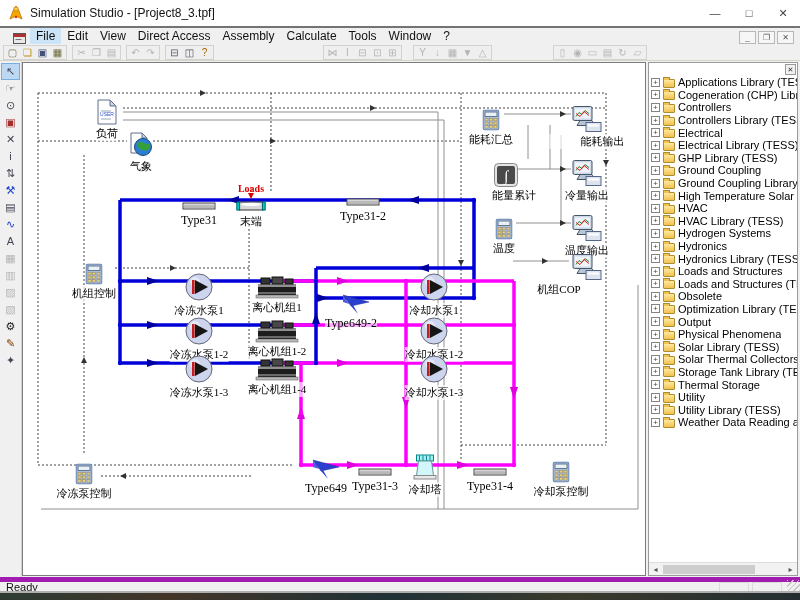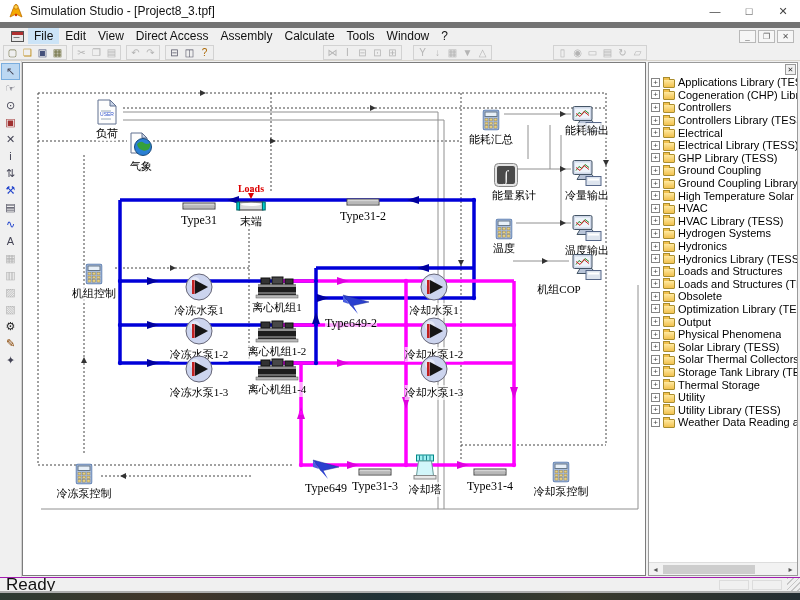--- a/index.html
+++ b/index.html
@@ -1,28 +1,28 @@
 <!DOCTYPE html>
 <html><head>
 <meta charset="utf-8">
 <style>
   html,body{margin:0;padding:0;width:800px;height:600px;overflow:hidden;
     font-family:"Liberation Sans",sans-serif;background:#f0f0f0;user-select:none;}
   *{box-sizing:border-box;}
   .app{width:800px;height:600px;display:flex;flex-direction:column;position:relative;background:#f0f0f0;}
 
   
-  .titlebar{height:28px;background:#ffffff;display:flex;align-items:center;border-bottom:6px solid #737373;flex:0 0 28px;}
+  .titlebar{height:28px;background:#ffffff;display:flex;align-items:center;border-bottom:2px solid #737373;flex:0 0 28px;}
   .titlebar .appicon{margin:0 6px 0 8px;line-height:0;}
   .titlebar .title{font-size:12px;color:#111;}
   .wctrls{margin-left:auto;display:flex;height:28px;}
   .wbtn{width:34px;height:28px;display:flex;align-items:center;justify-content:center;font-size:11px;color:#444;}
 
   
-  .menubar{height:16px;display:flex;align-items:center;padding-left:11px;font-size:12px;flex:0 0 16px;background:#f0f0f0;}
+  .menubar{height:16px;display:flex;align-items:flex-end;padding-left:5px;font-size:12px;flex:0 0 16px;background:#f0f0f0;margin-left:8px;}
   .mdiicon{margin-right:4px;line-height:0;}
   .menu-item{padding:0 6px;height:16px;line-height:16px;color:#111;white-space:nowrap;}
   .menu-item.hl{background:#cce4f7;}
   .childctrls{margin-left:auto;display:flex;gap:2px;margin-right:6px;}
   .cbtn{width:17px;height:13px;border:1px solid #b8b8b8;background:#f6f6f6;font-size:8px;line-height:11px;text-align:center;color:#555;}
 
   
   .toolbar{height:17px;background:#f0f0f0;border-bottom:1px solid #d8d4cc;display:flex;align-items:center;padding:0 3px;flex:0 0 17px;}
   .tgroup{display:flex;align-items:center;border:1px solid #d2d2d2;background:#efefef;height:15px;padding:0 1px;margin-right:5px;}
   .tbtn{width:15px;height:13px;font-size:10px;line-height:13px;text-align:center;color:#555;}
@@ -51,21 +51,21 @@
   .plus{width:9px;height:9px;flex:0 0 9px;border:1px solid #848484;background:#fff;font-size:8px;line-height:7px;text-align:center;color:#444;}
   .folder{width:12px;height:9px;flex:0 0 12px;background:linear-gradient(#ffe9a0,#f2c14e);border:1px solid #a98d2e;border-radius:1px;position:relative;margin-top:2px;}
   .folder::before{content:"";position:absolute;top:-3px;left:-1px;width:5px;height:2px;background:#f2c14e;border:1px solid #a98d2e;border-bottom:none;}
   .tlabel{overflow:hidden;color:#000;}
   .hscroll{position:absolute;left:0;right:0;bottom:0;height:13px;background:#f2f2f2;border-top:1px solid #ddd;display:flex;align-items:center;}
   .harrow{width:13px;height:13px;font-size:8px;line-height:13px;text-align:center;color:#555;}
   .hthumb{height:9px;width:92px;background:#cdcdcd;margin-left:1px;}
   .hspacer{flex:1;}
 
   
-  .statusbar{height:14px;flex:0 0 14px;background:#f0f0f0;border-top:1px solid #a21caf;display:flex;align-items:center;font-size:17px;color:#111;padding-left:6px;}
+  .statusbar{height:14px;flex:0 0 14px;background:#f0f0f0;border-top:5px solid #a21caf;display:flex;align-items:center;font-size:11px;color:#111;padding-left:6px;}
   .scell{width:30px;height:10px;border:1px solid #dcdcdc;margin-right:3px;}
   .grip{width:13px;height:13px;margin-left:2px;background:repeating-linear-gradient(135deg,#c6c6c6 0 1px,transparent 1px 4px);}
   .sspacer{flex:1;}
 
   
   .sliver{height:9px;flex:0 0 9px;border-top:2px solid #aeaeae;
     background:linear-gradient(90deg,#2d3b33 0%,#433528 22%,#1f3136 48%,#3a3a2c 72%,#232d31 100%);}
 </style>
 </head>
 <body>
@@ -450,21 +450,21 @@
           <div class="comp-label" style="left: 468px; top: 63px;">能耗汇总</div>
           <div class="comp-icon" style="left: 564px; top: 50px;"><svg width="32" height="27" viewBox="0 0 32 27">
               <rect x="2" y="1" width="19" height="14" rx="1.5" fill="#cfd8e8" stroke="#456"></rect>
               <rect x="4" y="3" width="15" height="10" fill="#eef4fa"></rect>
               <polyline points="5,11 8,7 11,9 14,5 18,8" stroke="#2a8a2a" fill="none" stroke-width="1"></polyline>
               <polyline points="5,8 9,11 13,6 18,10" stroke="#cc2222" fill="none" stroke-width="1"></polyline>
               <path d="M9 15 l-3 5 h18 l-3 -5 z" fill="#b8c4d8" stroke="#456"></path>
               <rect x="15" y="17" width="15" height="9" fill="#dde4ee" stroke="#556688"></rect>
               <rect x="17" y="19" width="11" height="2" fill="#fff"></rect>
             </svg></div>
-          <div class="comp-label" style="left: 564px; top: 54px;">能耗输出</div>
+          <div class="comp-label" style="left: 564px; top: 65px; padding-left: 31px;">能耗输出</div>
           <div class="comp-icon" style="left: 483px; top: 106px;"><svg width="24" height="24" viewBox="0 0 24 24">
               <rect x="0.5" y="0.5" width="23" height="23" rx="4" fill="#e4e4e4" stroke="#888"></rect>
               <rect x="3" y="3" width="18" height="18" rx="2" fill="#4a4a4a"></rect>
               <text x="12" y="17.5" text-anchor="middle" font-size="15" fill="#ffffff" font-family="serif">∫</text>
             </svg></div>
           <div class="comp-label" style="left: 483px; top: 119px; padding-left: 16px;">能量累计</div>
           <div class="comp-icon" style="left: 564px; top: 104px;"><svg width="32" height="27" viewBox="0 0 32 27">
               <rect x="2" y="1" width="19" height="14" rx="1.5" fill="#cfd8e8" stroke="#456"></rect>
               <rect x="4" y="3" width="15" height="10" fill="#eef4fa"></rect>
               <polyline points="5,11 8,7 11,9 14,5 18,8" stroke="#2a8a2a" fill="none" stroke-width="1"></polyline>

